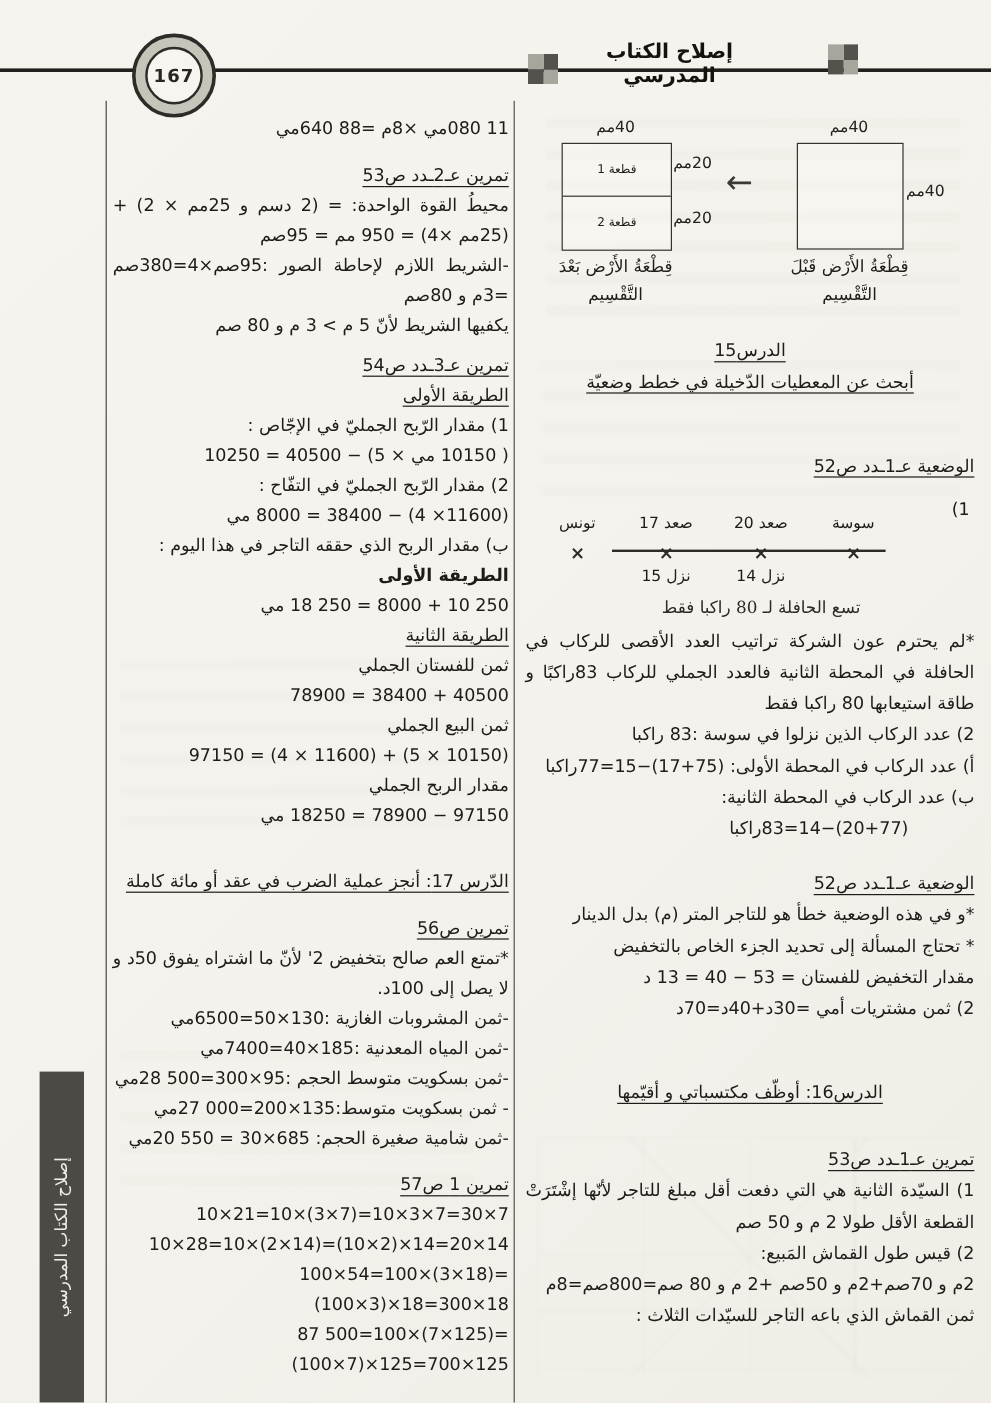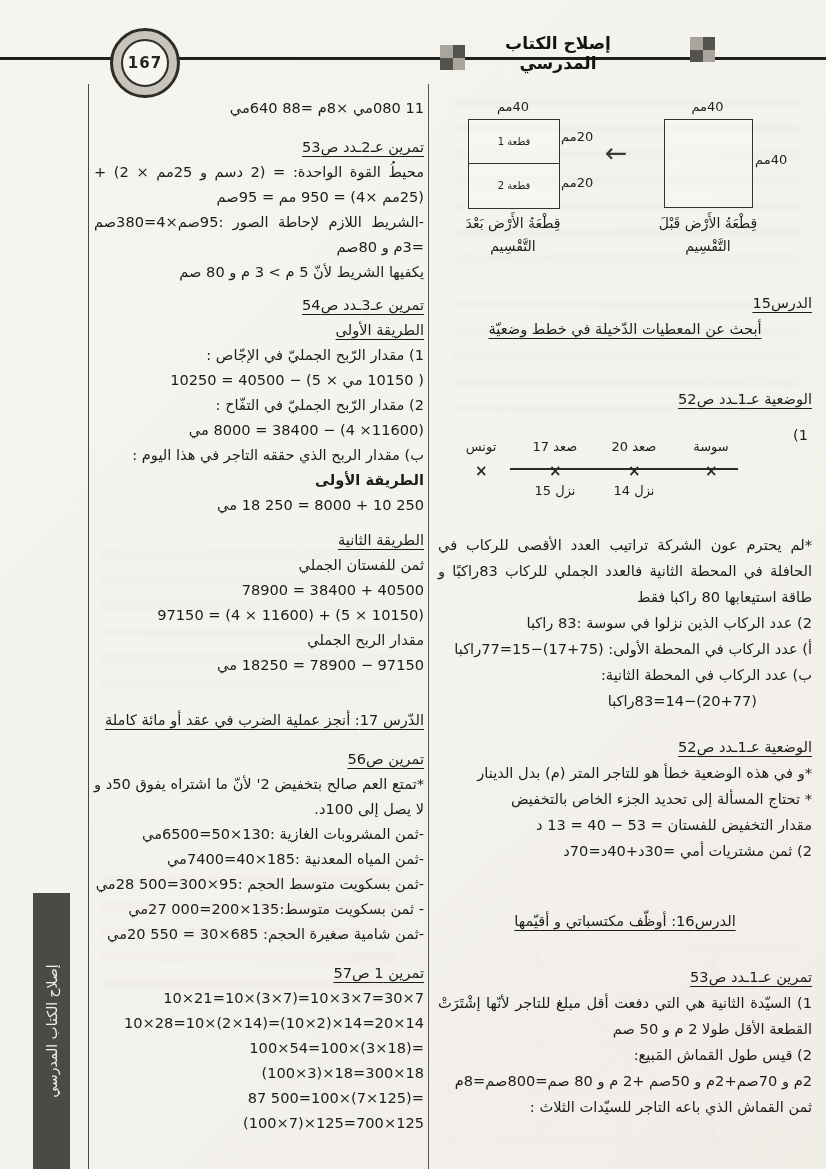--- a/index.html
+++ b/index.html
@@ -60,21 +60,21 @@
   .station .bottom{position:absolute;left:0;right:0;top:56px;}
   .nl-note{position:absolute;right:95px;top:82px;font-family:"DejaVu Serif",serif;font-size:14px;color:#2a2926;}
   
   .ghost{position:absolute;pointer-events:none;filter:blur(1.4px);}
   .ghost-rows{background:repeating-linear-gradient(180deg,rgba(120,115,100,.28) 0 9px,rgba(0,0,0,0) 9px 26px);}
   .ghost-grid{background:
       repeating-linear-gradient(90deg,rgba(120,115,100,.35) 0 1px,rgba(0,0,0,0) 1px 88px),
       repeating-linear-gradient(180deg,rgba(120,115,100,.35) 0 1px,rgba(0,0,0,0) 1px 48px),
       linear-gradient(45deg,rgba(0,0,0,0) 49.6%,rgba(120,115,100,.3) 50%,rgba(0,0,0,0) 50.4%),
       linear-gradient(135deg,rgba(0,0,0,0) 49.6%,rgba(120,115,100,.3) 50%,rgba(0,0,0,0) 50.4%);}
-  .mt6{margin-top:6px;}.mt10{margin-top:10px;text-align:right;}.mt14{margin-top:14px;}.mt20{margin-top:20px;}
+  .mt6{margin-top:6px;}.mt10{}.mt14{margin-top:14px;}.mt20{margin-top:20px;}
   .mt26{margin-top:8px;}.mt30{margin-top:30px;}.mt44{margin-top:44px;}
 </style>
 </head>
 <body>
 
 <div class="page">
 
   <div class="ghost ghost-rows" style="left:455px;top:98px;width:345px;height:170px;opacity:.10;"></div>
   <div class="ghost ghost-rows" style="left:100px;top:550px;width:300px;height:150px;opacity:.09;"></div>
   <div class="ghost ghost-rows" style="left:100px;top:875px;width:295px;height:115px;opacity:.08;"></div>
@@ -149,20 +149,21 @@
       </div>
       <div class="station" style="right:222px;top:0;">
         <div class="top">صعد 17</div>
         <div class="x">×</div>
         <div class="bottom">نزل 15</div>
       </div>
       <div class="station" style="right:296px;top:0;">
         <div class="top">تونس</div>
         <div class="x">×</div>
       </div>
+      <div class="nl-note">تسع الحافلة لـ 80 راكبا فقط</div>
     </div>
 
     <div class="line just mt6">*لم يحترم عون الشركة تراتيب العدد الأقصى للركاب في الحافلة في المحطة الثانية فالعدد الجملي للركاب 83راكبًا و طاقة استيعابها 80 راكبا فقط</div>
     <div class="line">2) عدد الركاب الذين نزلوا في سوسة :83 راكبا</div>
     <div class="line">أ) عدد الركاب في المحطة الأولى: (75+17)−15=77راكبا</div>
     <div class="line">ب) عدد الركاب في المحطة الثانية:</div>
     <div class="line eq" style="margin-right:55px;">(20+77)−14=83راكبا</div>
 
     <div class="line mt20"><span class="hu">الوضعية عـ1ـدد ص52</span></div>
     <div class="line">*و في هذه الوضعية خطأ هو للتاجر المتر (م) بدل الدينار</div>
@@ -194,20 +195,21 @@
     <div class="line eq">( 10150 مي × 5) − 40500 = 10250</div>
     <div class="line">2) مقدار الرّبح الجمليّ في التفّاح :</div>
     <div class="line eq">(11600× 4) − 38400 = 8000 مي</div>
     <div class="line">ب) مقدار الربح الذي حققه التاجر في هذا اليوم :</div>
     <div class="line bold">الطريقة الأولى</div>
     <div class="line eq">10&nbsp;250 + 8000 = 18&nbsp;250 مي</div>
 
     <div class="line mt10"><span class="hu" style="font-weight:normal;">الطريقة الثانية</span></div>
     <div class="line">ثمن للفستان الجملي</div>
     <div class="line eq">40500 + 38400 = 78900</div>
+    <div class="line">ثمن البيع الجملي</div>
     <div class="line eq">(10150 × 5) + (11600 × 4) = 97150</div>
     <div class="line">مقدار الربح الجملي</div>
     <div class="line eq">97150 − 78900 = 18250 مي</div>
 
     <div class="line mt30"><span class="hu">الدّرس 17: أنجز عملية الضرب في عقد أو مائة كاملة</span></div>
 
     <div class="line mt14"><span class="hu">تمرين ص56</span></div>
     <div class="line just">*تمتع العم صالح بتخفيض 2' لأنّ ما اشتراه يفوق 50د و لا يصل إلى 100د.</div>
     <div class="line">-ثمن المشروبات الغازية :130×50=6500مي</div>
     <div class="line">-ثمن المياه المعدنية :185×40=7400مي</div>

